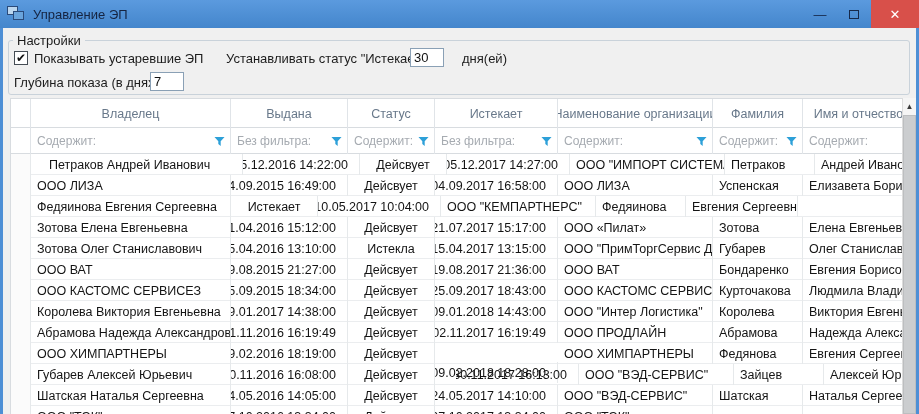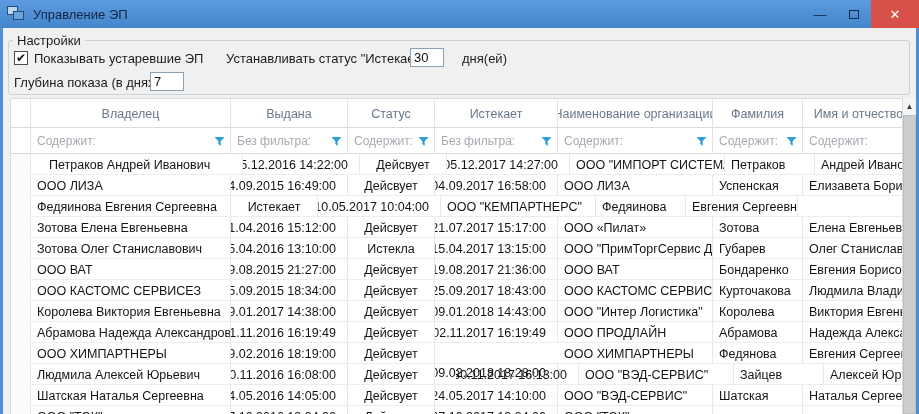--- a/index.html
+++ b/index.html
@@ -259,21 +259,21 @@
           <div class="td align-left" style="width: 200px;">ООО ХИМПАРТНЕРЫ</div>
           <div class="td align-right" style="width: 117px;">09.02.2016 18:19:00</div>
           <div class="td align-center" style="width: 87px;">Дейсвует</div>
           <div class="td align-right" style="width: 123px; margin-top: 19px;">09.02.2018 18:28:00</div>
           <div class="td align-left" style="width: 155px;">ООО ХИМПАРТНЕРЫ</div>
           <div class="td align-left" style="width: 90px;">Федянова</div>
           <div class="td align-left" style="width: 112px;">Евгения Сергеевна</div>
         </div>
         <div class="tr">
           <div class="td align-left td-indicator" style="width: 20px;"></div>
-          <div class="td align-left" style="width: 200px;">Людмила Алексей Юрьевич</div>
+          <div class="td align-left" style="width: 200px;">Губарев Алексей Юрьевич</div>
           <div class="td align-right" style="width: 117px;">30.11.2016 16:08:00</div>
           <div class="td align-center" style="width: 87px;">Дейсвует</div>
           <div class="td align-right" style="width: 123px; margin-left: 21px;">30.11.2017 16:13:00</div>
           <div class="td align-left" style="width: 155px;">ООО "ВЭД-СЕРВИС"</div>
           <div class="td align-left" style="width: 90px;">Зайцев</div>
           <div class="td align-left" style="width: 112px;">Алексей Юрьевич</div>
         </div>
         <div class="tr">
           <div class="td align-left td-indicator" style="width: 20px;"></div>
           <div class="td align-left" style="width: 200px;">Шатская Наталья Сергеевна</div>

